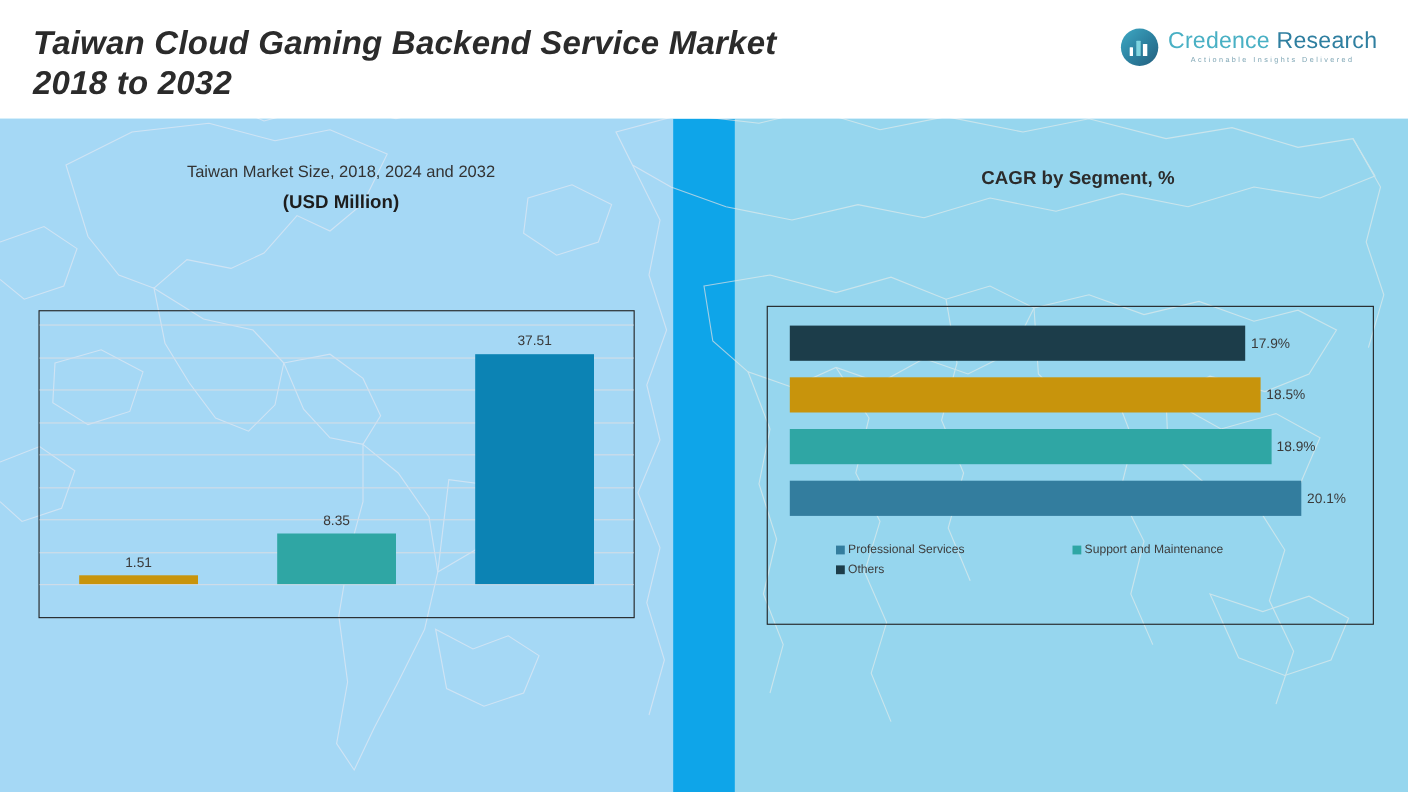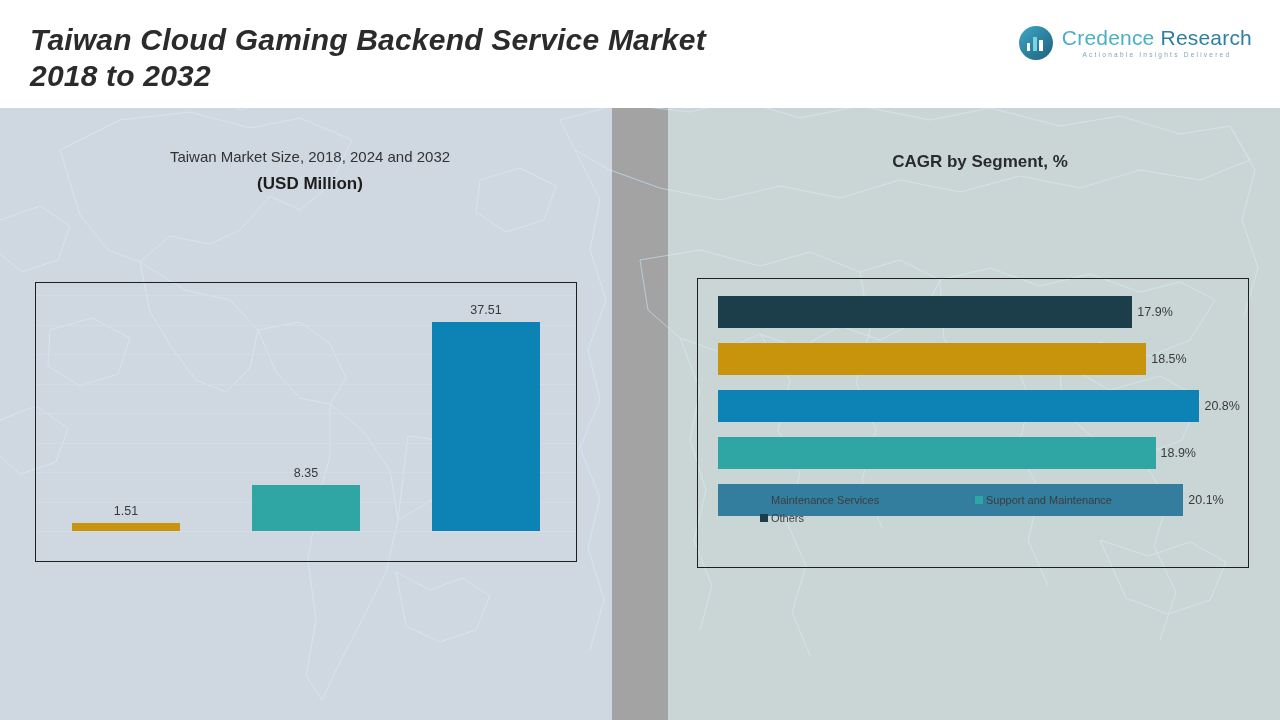--- a/index.html
+++ b/index.html
@@ -3,21 +3,21 @@
 <meta charset="utf-8">
 <style>
   html,body{margin:0;padding:0;}
   body{
     width:1280px;height:720px;
     background:#ffffff;
     font-family:"Liberation Sans", sans-serif;
     overflow:hidden;
     position:relative;
   }
-  #root{position:absolute;inset:0;width:1280px;height:720px;overflow:hidden;background:#a3a3a3;}
+  #root{position:absolute;inset:0;width:1280px;height:720px;overflow:hidden;background:#0ea5e9;}
 
   
   .map-layer{position:absolute;inset:0;z-index:0;opacity:.85;}
   .map-layer svg{width:100%;height:100%;display:block;}
 
   
   .panel{position:absolute;z-index:1;}
   .panel-left{left:0;top:108px;width:612px;height:612px;background:rgba(225,236,249,.72);}
   .panel-right{left:668px;top:108px;width:612px;height:612px;background:rgba(222,240,240,.66);}
 
@@ -173,37 +173,33 @@
     <div class="hbars" id="hbars">
         <div class="hrow">
           <div class="hbar" style="width: 414.352px; background: rgb(28, 61, 74);"></div>
           <span class="hval">17.9%</span>
         </div>
         <div class="hrow">
           <div class="hbar" style="width: 428.241px; background: rgb(200, 148, 12);"></div>
           <span class="hval">18.5%</span>
         </div>
         <div class="hrow">
-          <div class="hbar" style="width: 481.481px; background: rgb(12, 131, 180);"></div>
-          <span class="hval">20.8%</span>
-        </div>
-        <div class="hrow">
           <div class="hbar" style="width: 437.5px; background: rgb(47, 166, 164);"></div>
           <span class="hval">18.9%</span>
         </div>
         <div class="hrow">
           <div class="hbar" style="width: 465.278px; background: rgb(51, 125, 158);"></div>
           <span class="hval">20.1%</span>
         </div>
       </div>
     <div class="legend" id="legend">
         <div class="legend-row">
           <div class="legend-item lw1">
             <span class="sw" style="background: rgb(51, 125, 158);"></span>
-            <span>Maintenance Services</span>
+            <span>Professional Services</span>
           </div>
           <div class="legend-item lw2">
             <span class="sw" style="background: rgb(47, 166, 164);"></span>
             <span>Support and Maintenance</span>
           </div>
         </div>
         <div class="legend-row">
           <div class="legend-item lw1">
             <span class="sw" style="background: rgb(28, 61, 74);"></span>
             <span>Others</span>

